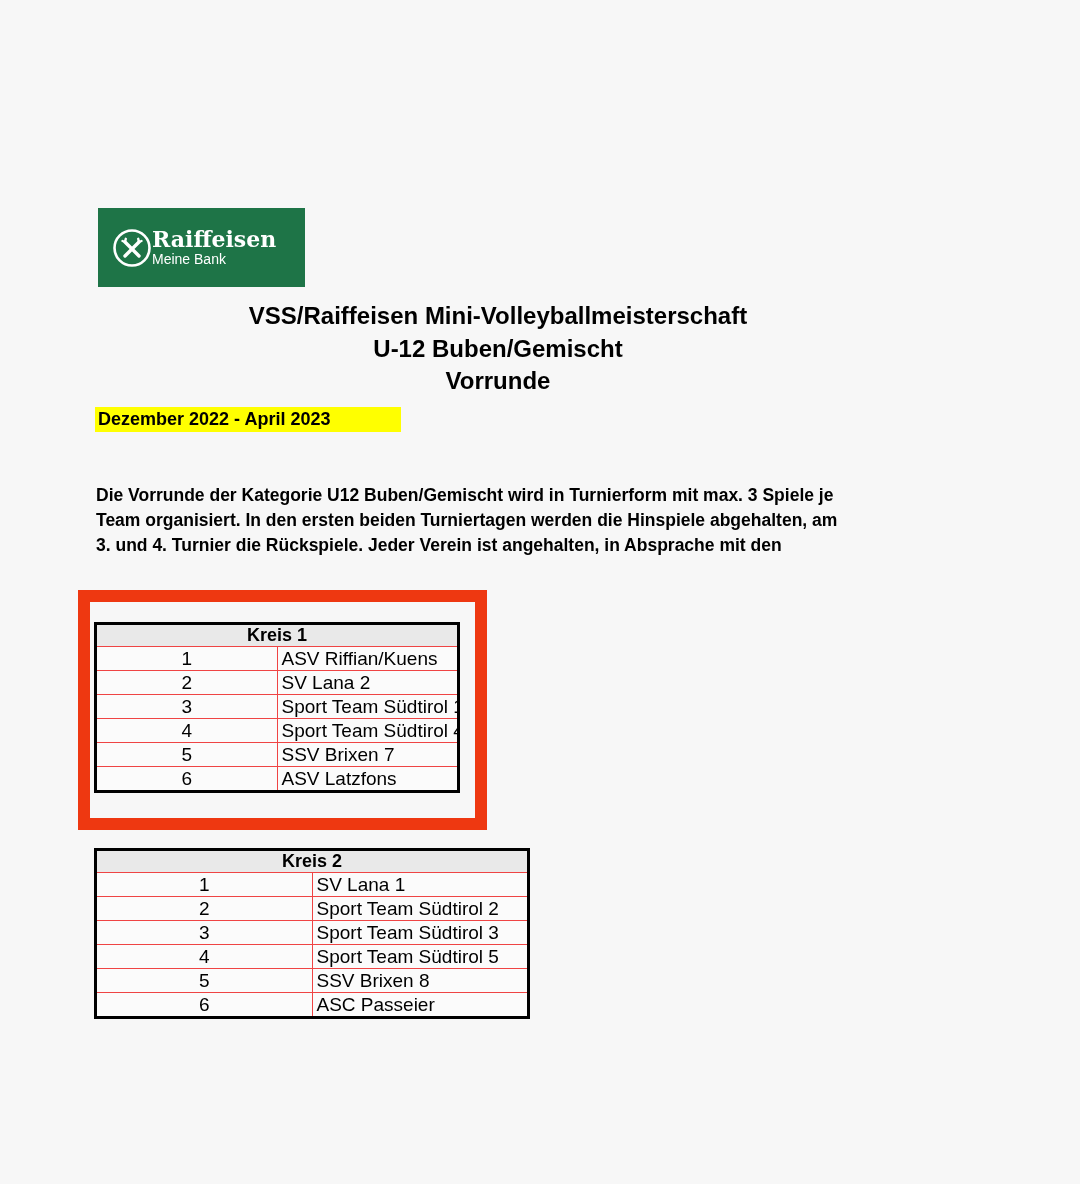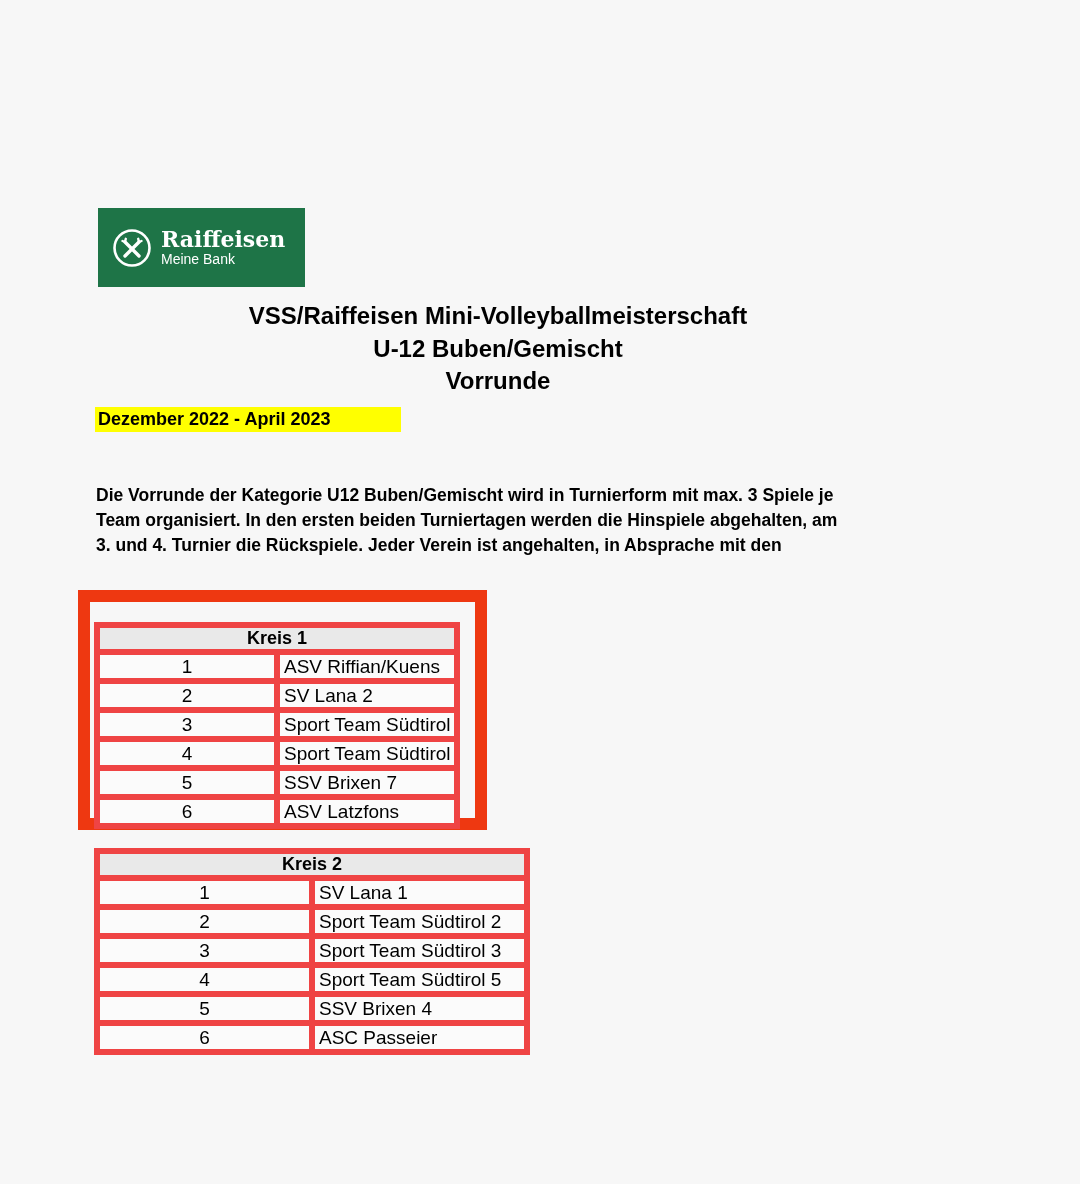--- a/index.html
+++ b/index.html
@@ -14,21 +14,21 @@
   .page { position: absolute; inset: 0; }
 
   
   .raiffeisen-logo {
     position: absolute; left: 98px; top: 208px;
     width: 207px; height: 79px;
     background: #1e7447;
     display: flex; align-items: center;
   }
   .raiffeisen-logo svg { margin-left: 14px; flex: 0 0 auto; }
-  .raiffeisen-textblock { margin-left: 9px; }
+  .raiffeisen-textblock { }
   .raiffeisen-name {
     font-family: "DejaVu Serif", serif;
     font-weight: bold; font-size: 22px; color: #fff; line-height: 24px;
   }
   .raiffeisen-tagline { font-size: 14px; color: #fff; line-height: 17px; }
 
   
   .vss-logo {
     position: absolute; left: 593px; top: 208px;
     width: 278px; height: 82px;
@@ -71,21 +71,21 @@
     border: 12px solid #ee3811;
   }
 
   
   .group-table {
     position: absolute;
     border-collapse: collapse; table-layout: fixed;
     background: #fbfbfb;
     border: 3px solid #000;
   }
-  .group-table th, .group-table td { border: 6px solid #ef4444; overflow: hidden; }
+  .group-table th, .group-table td { border: 1px solid #ef4444; overflow: hidden; }
   .group-table th {
     background: #e9e9e9; font-size: 18px; font-weight: bold;
     height: 21px; text-align: center; padding: 0;
   }
   .group-table td { font-size: 19px; height: 23px; padding: 0; white-space: nowrap; }
   .group-table td.num { width: 25px; text-align: center; }
   .group-table td.team { padding-left: 4px; }
 
   .kreis1-table { left: 4px; top: 20px; width: 366px; }
   .kreis2-table { left: 94px; top: 848px; width: 436px; }
@@ -176,21 +176,21 @@
       <tr>
         <td class="num">3</td>
         <td class="team">Sport Team Südtirol 3</td>
       </tr>
       <tr>
         <td class="num">4</td>
         <td class="team">Sport Team Südtirol 5</td>
       </tr>
       <tr>
         <td class="num">5</td>
-        <td class="team">SSV Brixen 4</td>
+        <td class="team">SSV Brixen 8</td>
       </tr>
       <tr>
         <td class="num">6</td>
         <td class="team">ASC Passeier</td>
       </tr>
     </tbody>
   </table>
 
 </div>
 

